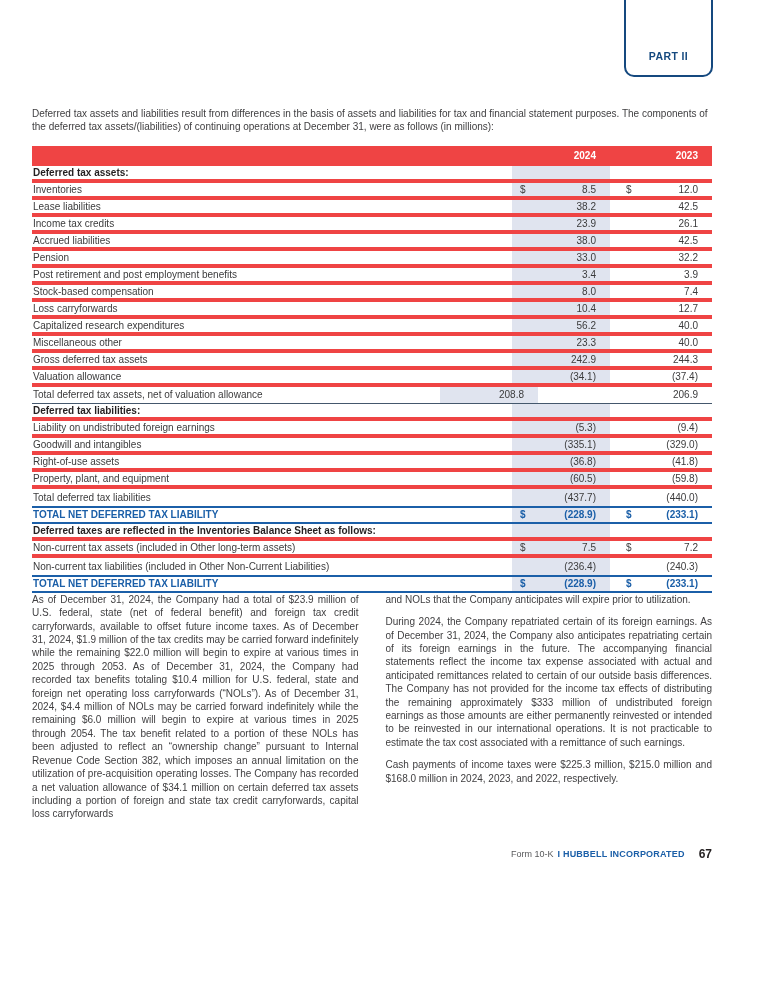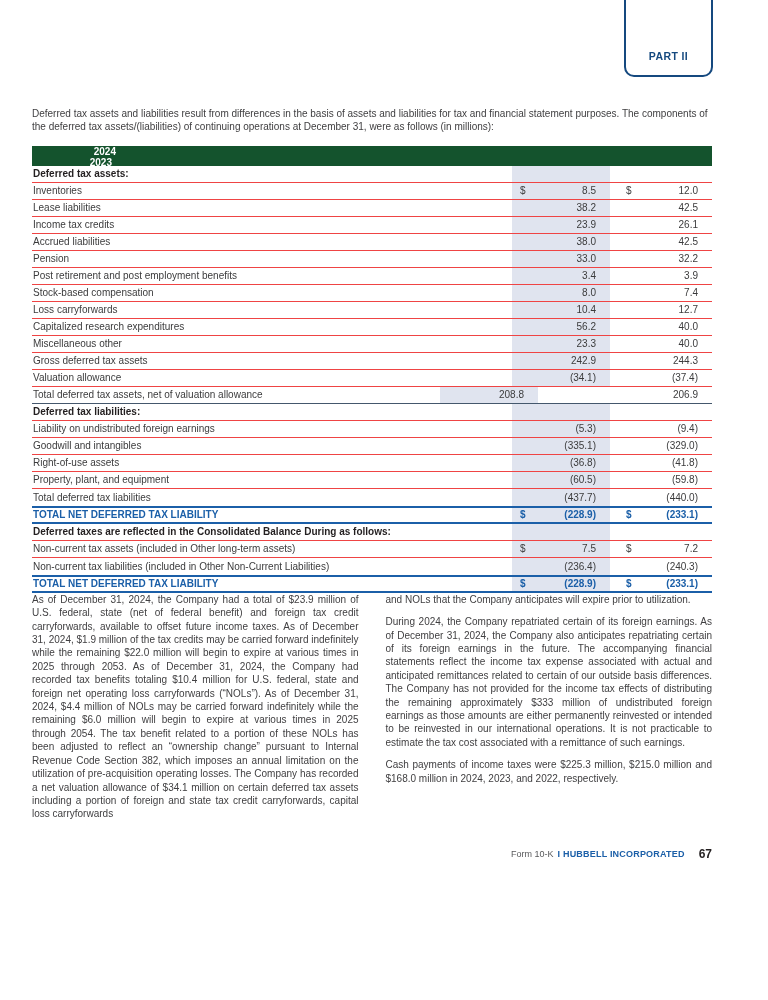--- a/index.html
+++ b/index.html
@@ -42,45 +42,44 @@
     font-size: 10px;
     line-height: 13.4px;
     color: #414042;
   }
   
   .dtable { margin-top: 12px; width: 100%; }
   .thead {
     display: flex;
     align-items: center;
     height: 20px;
-    background: #14532d;
+    background: #ef4444;
     color: #ffffff;
     font-weight: bold;
     font-size: 10px;
-    flex-direction: column;
   }
   .thead .cell-label { flex: 1; }
   .cell-label { flex: 1; padding-left: 1px; }
   .cell-24, .cell-23 {
     width: 98px;
     display: flex;
     align-items: center;
     justify-content: space-between;
     padding: 0 14px 0 8px;
     align-self: stretch;
   }
   .cell-23 { width: 94px; }
   .colgap { width: 8px; align-self: stretch; }
   .thead .cell-24, .thead .cell-23 { justify-content: flex-end; background: none; }
   .trow {
     display: flex;
     align-items: center;
     min-height: 17px;
     font-size: 10px;
-    border-bottom: 1px solid #ef4444;
+    border-bottom: 4px solid #ef4444;
     color: #3B3B3C;
   }
   .trow .cell-24 { background: #E0E4EF; }
   .trow.section .cell-label { font-weight: bold; color: #231F20; }
   .trow.total {
     border-top: 2px solid #1B5FA8;
     border-bottom: 2px solid #1B5FA8;
     min-height: 18px;
   }
   .trow.total .cell-label,
@@ -386,21 +385,21 @@
               <span class="dollar">$</span>
               <span class="val">(228.9)</span>
             </div>
             <div class="colgap"></div>
             <div class="cell-23">
               <span class="dollar">$</span>
               <span class="val">(233.1)</span>
             </div>
           </div>
           <div class="trow section">
-            <div class="cell-label">Deferred taxes are reflected in the Consolidated Balance During as follows:</div>
+            <div class="cell-label">Deferred taxes are reflected in the Inventories Balance Sheet as follows:</div>
             <div class="cell-24">
               <span class="dollar"></span>
               <span class="val"></span>
             </div>
             <div class="colgap"></div>
             <div class="cell-23">
               <span class="dollar"></span>
               <span class="val"></span>
             </div>
           </div>

